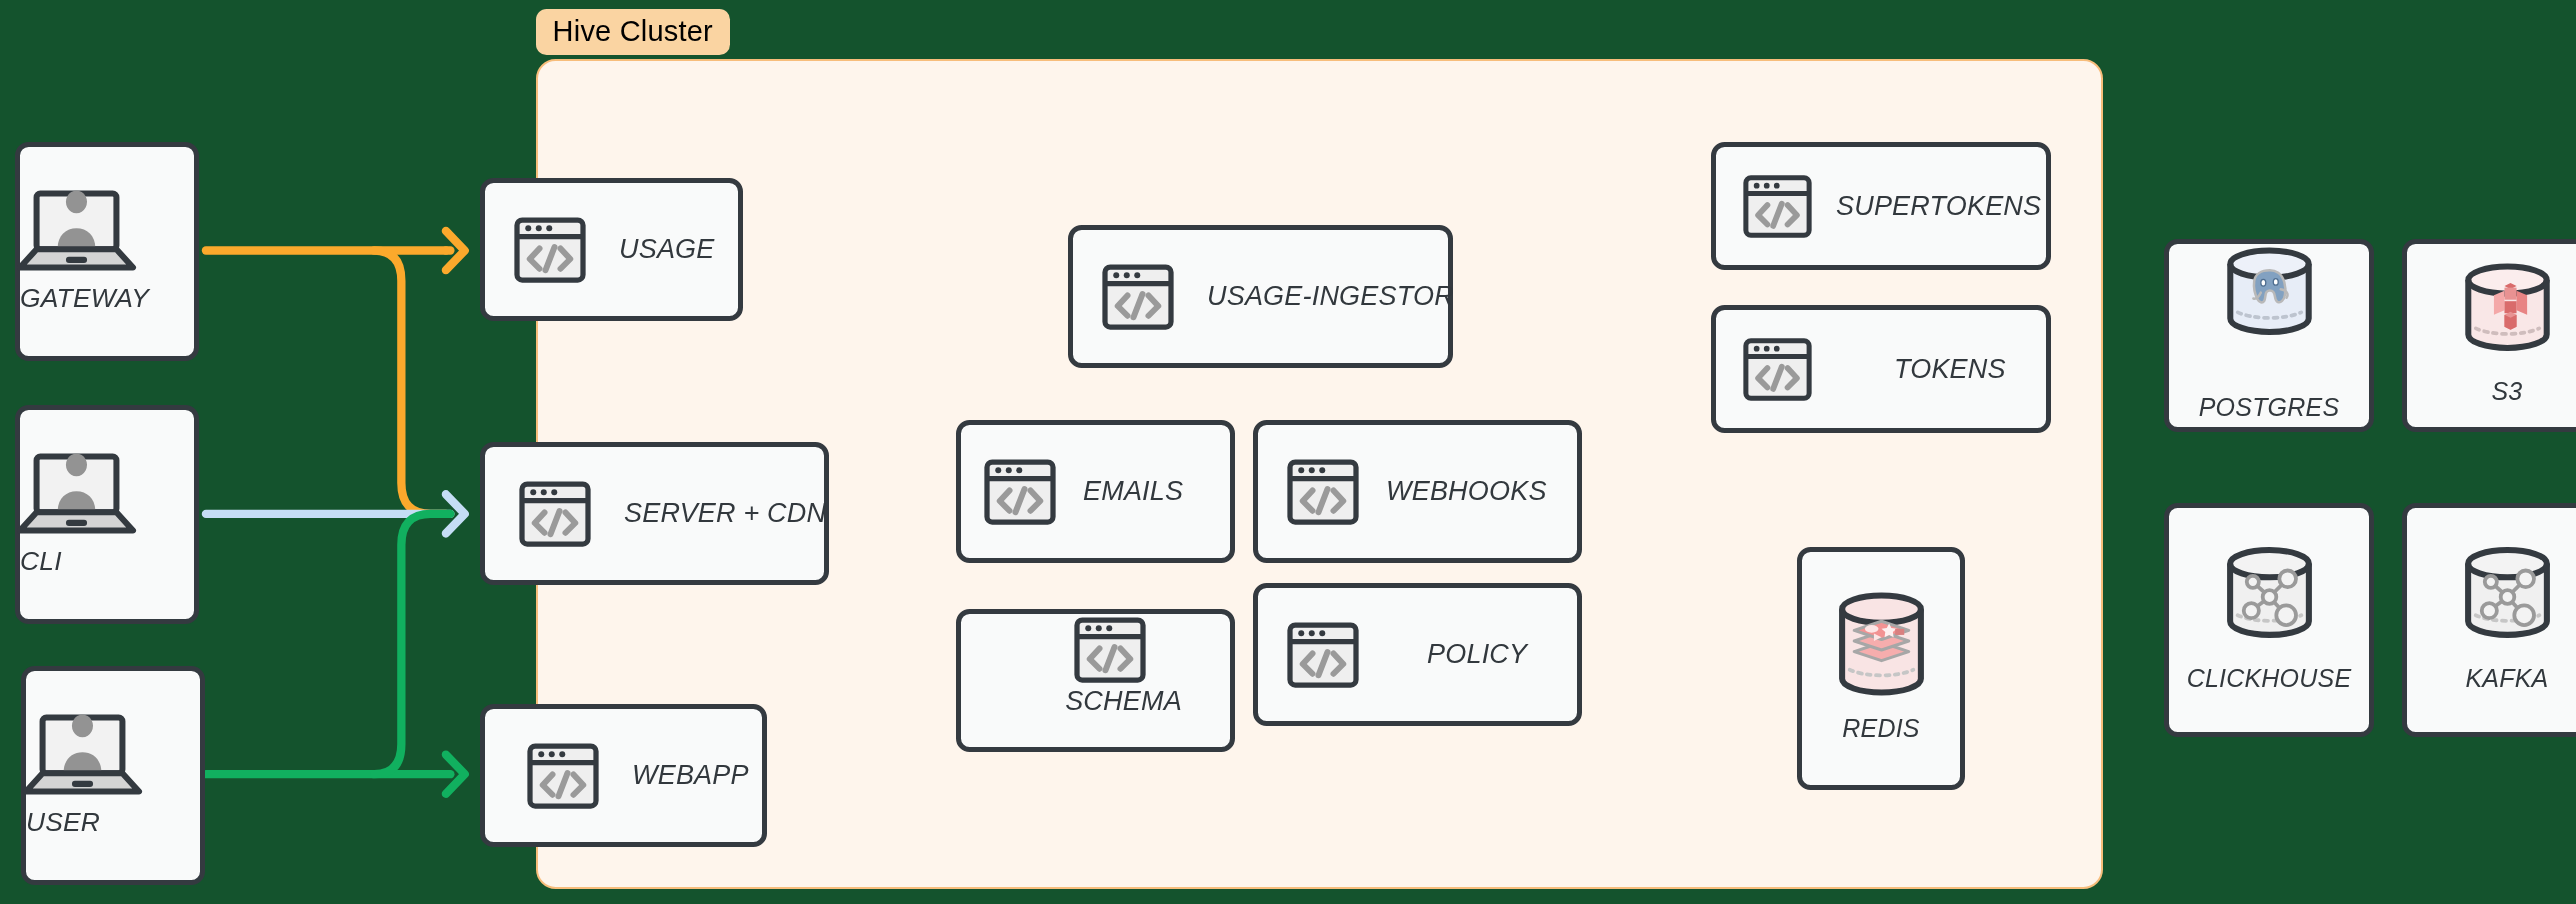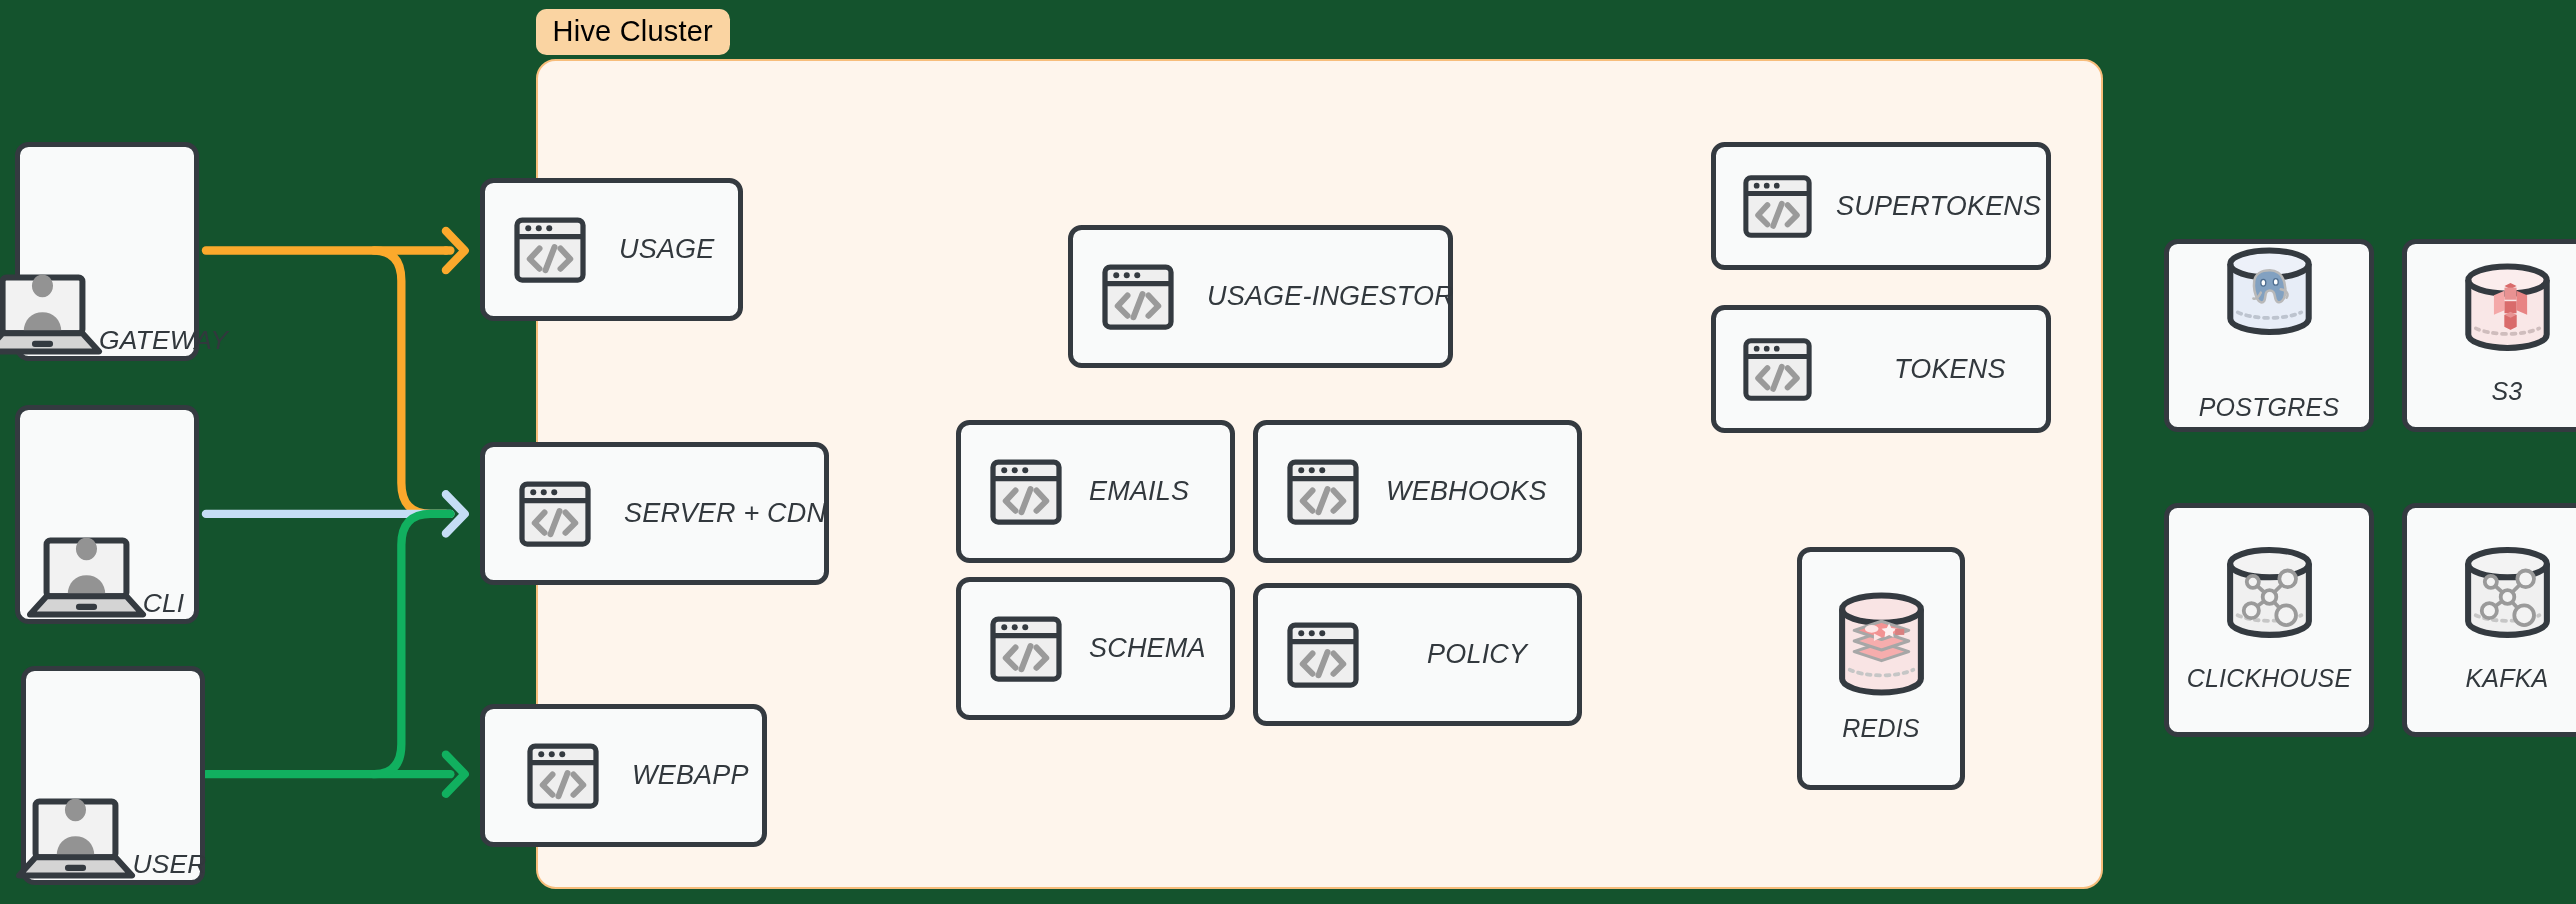--- a/index.html
+++ b/index.html
@@ -60,22 +60,22 @@
     display: flex;
     align-items: center;
   }
   .svc .node-label {
     font-size: 27px;
   }
 
   
   .actor {
     display: flex;
-    flex-direction: row;
-    align-items: flex-end;
+    flex-direction: column;
+    align-items: flex-start;
     justify-content: center;
   }
   .actor .node-label { font-size: 26.4px; margin-top: 10.6px; }
 
   
   .dbnode {
     display: flex;
     flex-direction: column;
     align-items: center;
     justify-content: center;
@@ -221,21 +221,21 @@
           <circle cx="33" cy="19" r="4" fill="#343A40"></circle>
           <circle cx="47" cy="19" r="4" fill="#343A40"></circle>
         <polyline points="34,46 21,60 34,73" fill="none" stroke="#9A9A9A" stroke-width="8" stroke-linecap="round" stroke-linejoin="round"></polyline>
         <polyline points="62,46 75,60 62,73" fill="none" stroke="#9A9A9A" stroke-width="8" stroke-linecap="round" stroke-linejoin="round"></polyline>
         <line x1="54" y1="44" x2="42" y2="75" stroke="#9A9A9A" stroke-width="8" stroke-linecap="round"></line>
       </svg>
     </span>
     <span class="node-label" style="margin-left:33px;">USAGE-INGESTOR</span>
   </div>
 
-  <div class="node svc" style="left:956px; top:420px; width:279px; height:143px; padding-left:29px;">
+  <div class="node svc" style="left:956px; top:420px; width:279px; height:143px; padding-left:23px;">
     <span class="icon-wrap">
       <svg width="72" height="72" viewBox="0 0 96 96">
         <rect x="4" y="8" width="88" height="80" rx="7" fill="#EFEFEF" stroke="#343A40" stroke-width="7"></rect>
         <path d="M4 30 H92" stroke="#343A40" stroke-width="7"></path>
         <circle cx="19" cy="19" r="4" fill="#343A40"></circle>
           <circle cx="33" cy="19" r="4" fill="#343A40"></circle>
           <circle cx="47" cy="19" r="4" fill="#343A40"></circle>
         <polyline points="34,46 21,60 34,73" fill="none" stroke="#9A9A9A" stroke-width="8" stroke-linecap="round" stroke-linejoin="round"></polyline>
         <polyline points="62,46 75,60 62,73" fill="none" stroke="#9A9A9A" stroke-width="8" stroke-linecap="round" stroke-linejoin="round"></polyline>
         <line x1="54" y1="44" x2="42" y2="75" stroke="#9A9A9A" stroke-width="8" stroke-linecap="round"></line>
@@ -253,21 +253,21 @@
           <circle cx="33" cy="19" r="4" fill="#343A40"></circle>
           <circle cx="47" cy="19" r="4" fill="#343A40"></circle>
         <polyline points="34,46 21,60 34,73" fill="none" stroke="#9A9A9A" stroke-width="8" stroke-linecap="round" stroke-linejoin="round"></polyline>
         <polyline points="62,46 75,60 62,73" fill="none" stroke="#9A9A9A" stroke-width="8" stroke-linecap="round" stroke-linejoin="round"></polyline>
         <line x1="54" y1="44" x2="42" y2="75" stroke="#9A9A9A" stroke-width="8" stroke-linecap="round"></line>
       </svg>
     </span>
     <span class="node-label" style="margin-left:27px;">WEBHOOKS</span>
   </div>
 
-  <div class="node svc" style="left:956px; top:577px; width:279px; height:143px; padding-left:29px;">
+  <div class="node svc" style="left:956px; top:609px; width:279px; height:143px; padding-left:29px;flex-direction:column;">
     <span class="icon-wrap">
       <svg width="72" height="72" viewBox="0 0 96 96">
         <rect x="4" y="8" width="88" height="80" rx="7" fill="#EFEFEF" stroke="#343A40" stroke-width="7"></rect>
         <path d="M4 30 H92" stroke="#343A40" stroke-width="7"></path>
         <circle cx="19" cy="19" r="4" fill="#343A40"></circle>
           <circle cx="33" cy="19" r="4" fill="#343A40"></circle>
           <circle cx="47" cy="19" r="4" fill="#343A40"></circle>
         <polyline points="34,46 21,60 34,73" fill="none" stroke="#9A9A9A" stroke-width="8" stroke-linecap="round" stroke-linejoin="round"></polyline>
         <polyline points="62,46 75,60 62,73" fill="none" stroke="#9A9A9A" stroke-width="8" stroke-linecap="round" stroke-linejoin="round"></polyline>
         <line x1="54" y1="44" x2="42" y2="75" stroke="#9A9A9A" stroke-width="8" stroke-linecap="round"></line>

